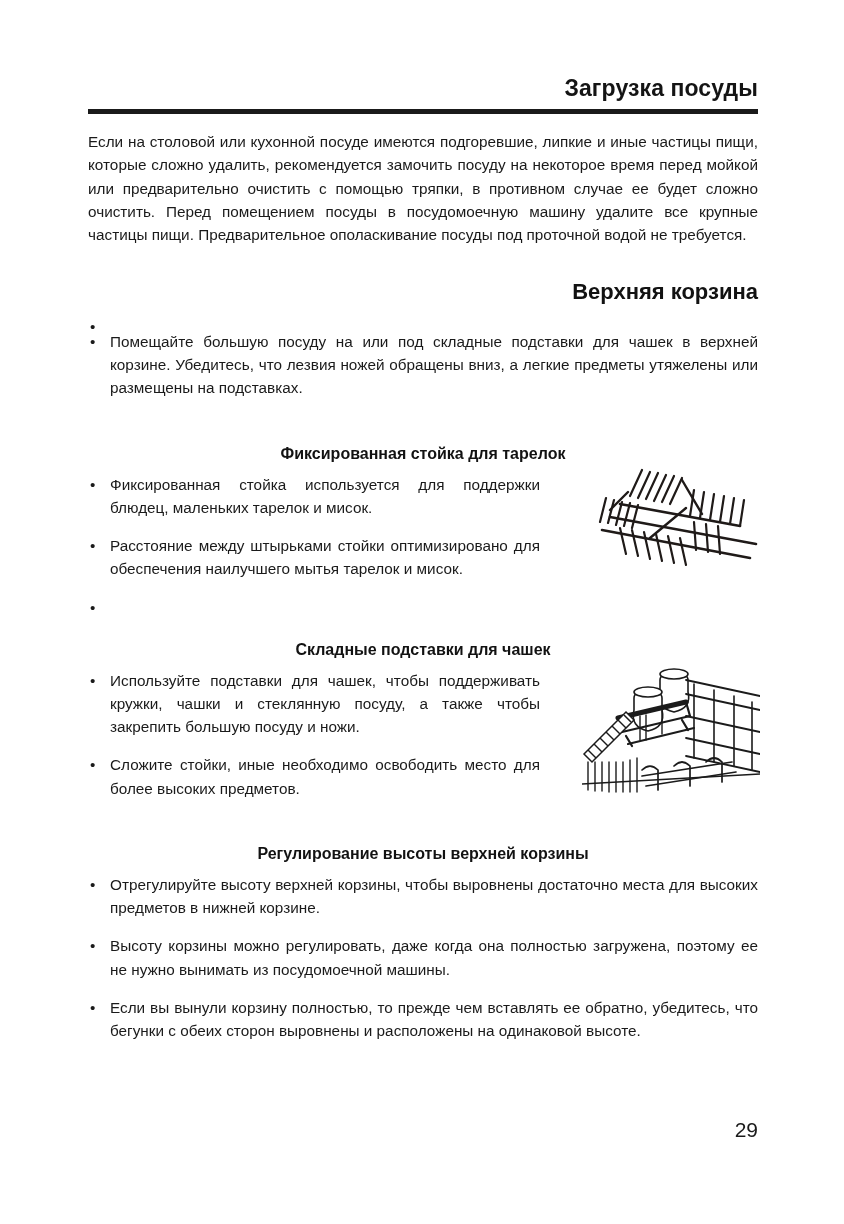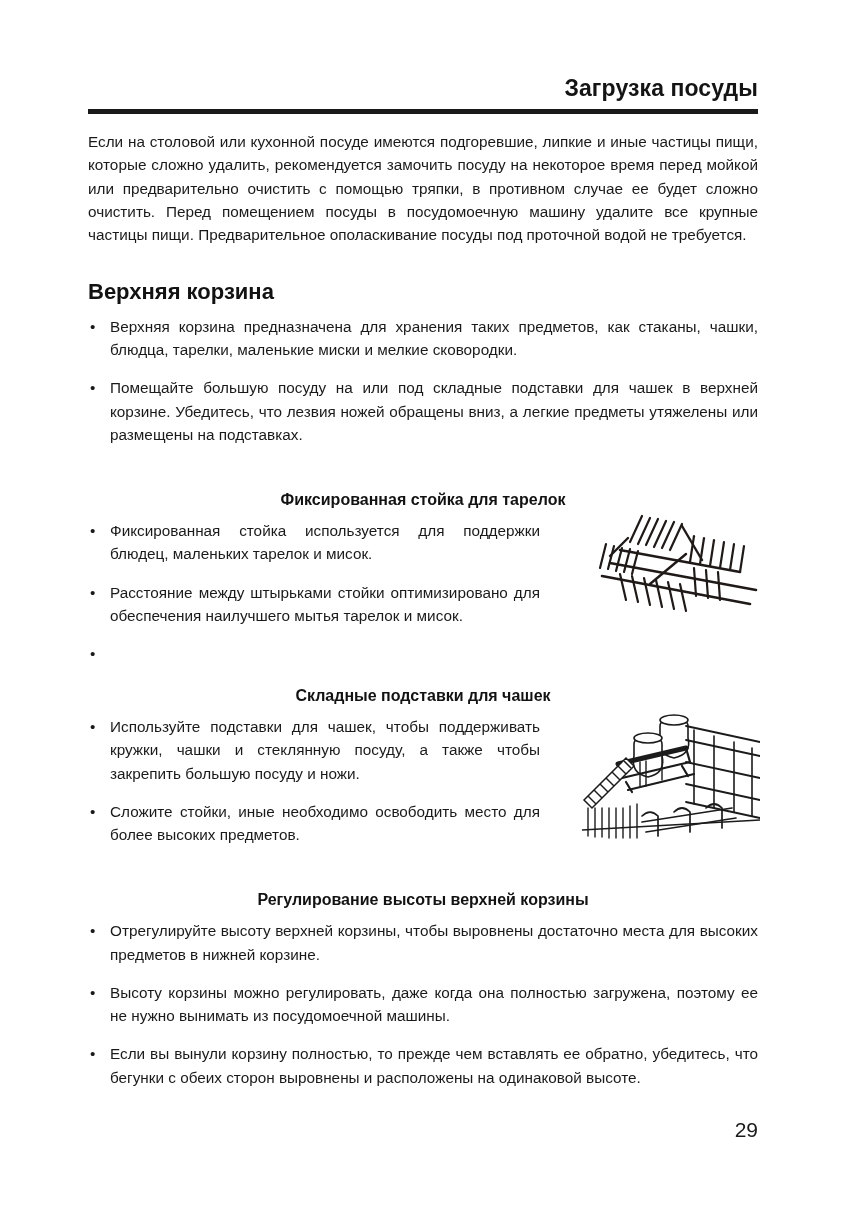--- a/index.html
+++ b/index.html
@@ -59,20 +59,21 @@
   .intro-para {
     margin-top: 16px;
   }
 
   .section-heading {
     font-size: 22px;
     font-weight: bold;
     margin: 0;
     line-height: 1.2;
     color: #121212;
+    text-align: right;
   }
   .sub-heading {
     font-size: 16px;
     font-weight: bold;
     margin: 0;
     line-height: 1.25;
     color: #121212;
     text-align: center;
   }
 
@@ -138,21 +139,20 @@
     <p class="para intro-para">Если на столовой или кухонной посуде имеются подгоревшие, липкие и иные частицы пищи, которые сложно удалить, рекомендуется замочить посуду на некоторое время перед мойкой или предварительно очистить с помощью тряпки, в противном случае ее будет сложно очистить. Перед помещением посуды в посудомоечную машину удалите все крупные частицы пищи. Предварительное ополаскивание посуды под проточной водой не требуется.</p>
 
     <div class="gap-xl"></div>
 
     <h2 class="section-heading">Верхняя корзина</h2>
 
     <div class="gap-s"></div>
 
     <p class="bullet">
       <span class="dot">•</span>
-      <span>Верхняя корзина предназначена для хранения таких предметов, как стаканы, чашки, блюдца, тарелки, маленькие миски и мелкие сковородки.</span>
     </p>
 
     <div class="gap-m"></div>
 
     <p class="bullet">
       <span class="dot">•</span>
       <span>Помещайте большую посуду на или под складные подставки для чашек в верхней корзине. Убедитесь, что лезвия ножей обращены вниз, а легкие предметы утяжелены или размещены на подставках.</span>
     </p>
 
     <div class="gap-xxl"></div>

